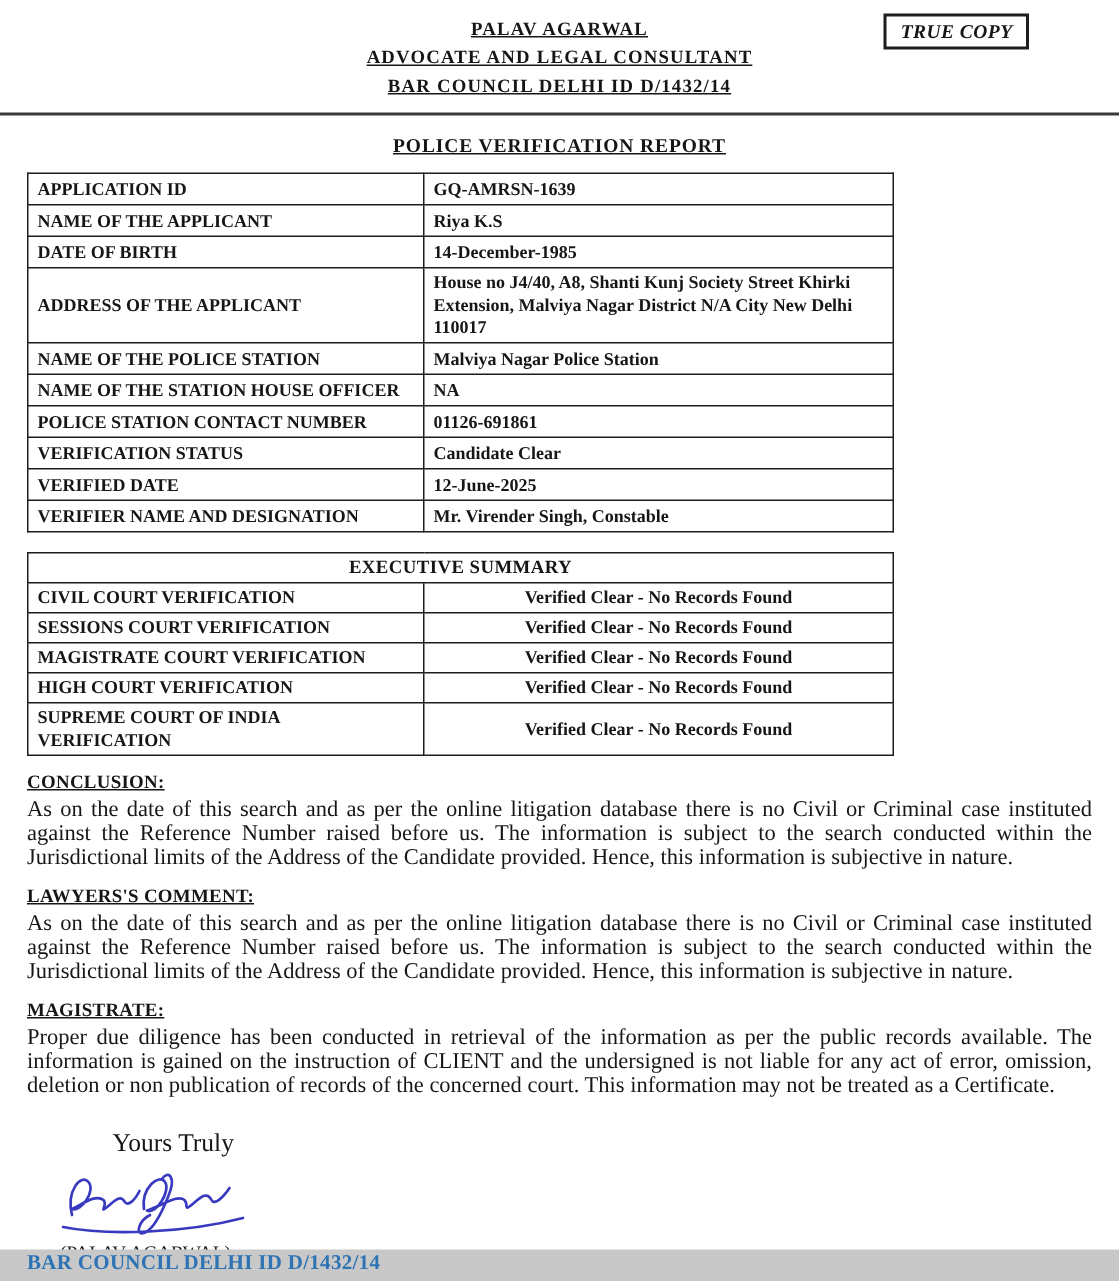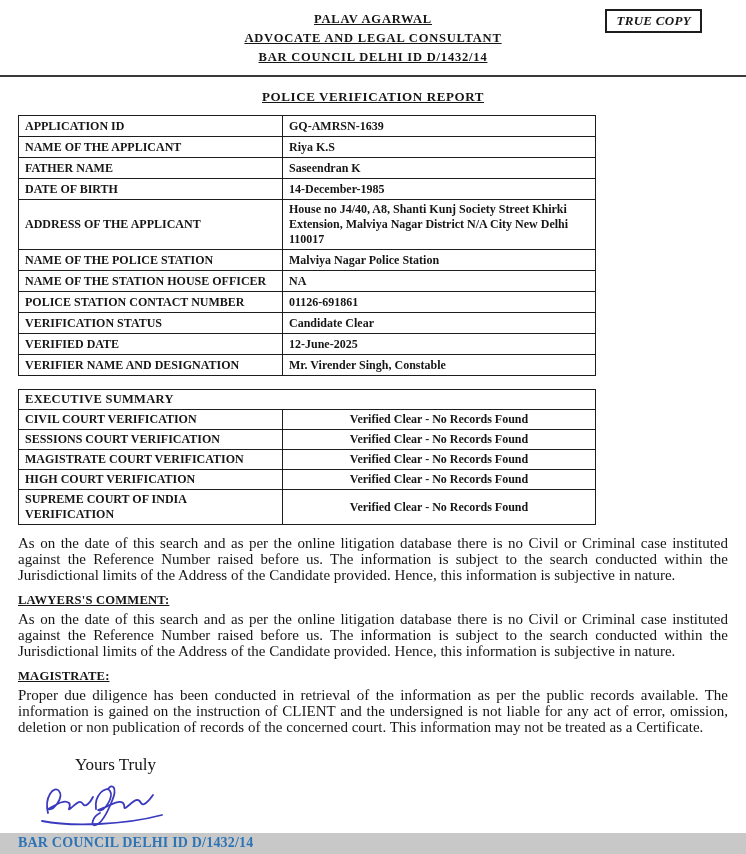--- a/index.html
+++ b/index.html
@@ -3,35 +3,35 @@
 <meta charset="utf-8">
 <style>
   * { box-sizing: border-box; }
   html,body { margin:0; padding:0; background:#ffffff; }
   body { font-family:"Liberation Serif", serif; color:#161616; }
   .page { width:746px; height:854px; position:relative; overflow:hidden; background:#fff; }
 
   
   .letterhead { text-align:center; padding-top:10px; }
   .letterhead div { font-weight:bold; font-size:12.5px; letter-spacing:0.8px; line-height:19px;text-decoration:underline; }
-  .true-copy { position:absolute; top:9px; right:44px; border:2px solid #1d1d1d;
+  .true-copy { position:absolute; top:9px; right:60px; border:2px solid #1d1d1d;
                padding:2px 9px; font-weight:bold; font-style:italic; font-size:13px; letter-spacing:0.3px; }
   .head-rule { border:none; border-top:2px solid #3a3a3a; margin:8px 0 0 0; }
 
   
   .doc-title { text-align:center; font-weight:bold; font-size:13px; letter-spacing:0.6px;
                text-decoration:underline; margin:12px 0 10px 0; }
 
   
   table { border-collapse:collapse; width:578px; margin:0 18px; }
   td, th { border:1px solid #1d1d1d; font-size:12px; font-weight:bold; padding:2px 6px; vertical-align:middle; }
   .details td { height:21px; }
   .details .lbl { width:264px; }
   .summary { margin-top:13px; }
-  .summary th { text-align:left; height:19px; font-size:12.5px; letter-spacing:0.3px;margin-left:32px; }
+  .summary th { text-align:center; height:19px; font-size:12.5px; letter-spacing:0.3px;margin-left:32px; }
   .summary td { height:19px; }
   .summary .val { text-align:center; }
   .summary .lbl { width:264px; }
 
   
   .section { margin:10px 18px 0 18px; }
   .section h3 { margin:0 0 3px 0; font-size:12.6px; font-weight:bold; text-decoration:underline; letter-spacing:0.2px; }
   .section p { margin:0; font-size:15px; line-height:16px; text-align:justify; }
 
   
@@ -62,24 +62,20 @@
 
   <table class="details">
     <tbody>
         <tr>
       <td class="lbl">APPLICATION ID</td>
       <td>GQ-AMRSN-1639</td>
     </tr>
     <tr>
       <td class="lbl">NAME OF THE APPLICANT</td>
       <td>Riya K.S</td>
-    </tr>
-    <tr>
-      <td class="lbl">FATHER NAME</td>
-      <td>Saseendran K</td>
     </tr>
     <tr>
       <td class="lbl">DATE OF BIRTH</td>
       <td>14-December-1985</td>
     </tr>
     <tr>
       <td class="lbl">ADDRESS OF THE APPLICANT</td>
       <td>House no J4/40, A8, Shanti Kunj Society Street Khirki Extension, Malviya Nagar District N/A City New Delhi 110017</td>
     </tr>
     <tr>
@@ -131,20 +127,21 @@
       <td class="val">Verified Clear - No Records Found</td>
     </tr>
     <tr>
       <td class="lbl">SUPREME COURT OF INDIA VERIFICATION</td>
       <td class="val">Verified Clear - No Records Found</td>
     </tr>
   </tbody>
     </table>
 
   <div class="section">
+    <h3>CONCLUSION:</h3>
     <p>As on the date of this search and as per the online litigation database there is no Civil or Criminal case instituted against the Reference Number raised before us. The information is subject to the search conducted within the Jurisdictional limits of the Address of the Candidate provided. Hence, this information is subjective in nature.</p>
   </div>
 
   <div class="section">
     <h3>LAWYERS'S COMMENT:</h3>
     <p>As on the date of this search and as per the online litigation database there is no Civil or Criminal case instituted against the Reference Number raised before us. The information is subject to the search conducted within the Jurisdictional limits of the Address of the Candidate provided. Hence, this information is subjective in nature.</p>
   </div>
 
   <div class="section">
     <h3>MAGISTRATE:</h3>

